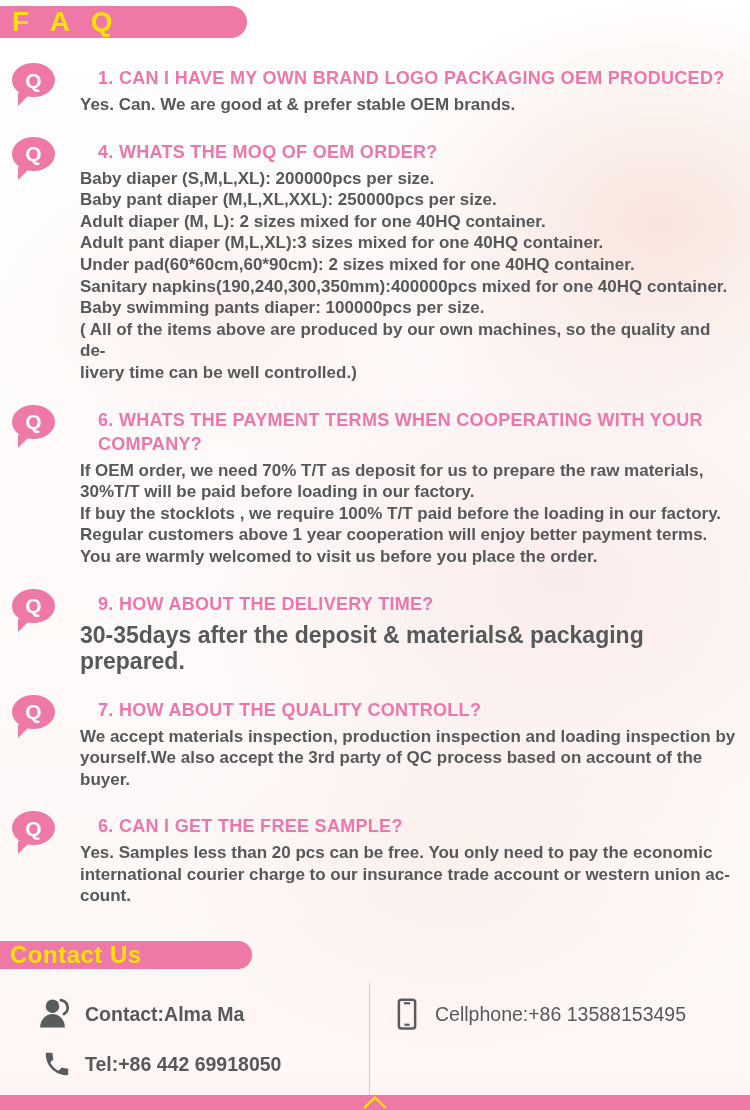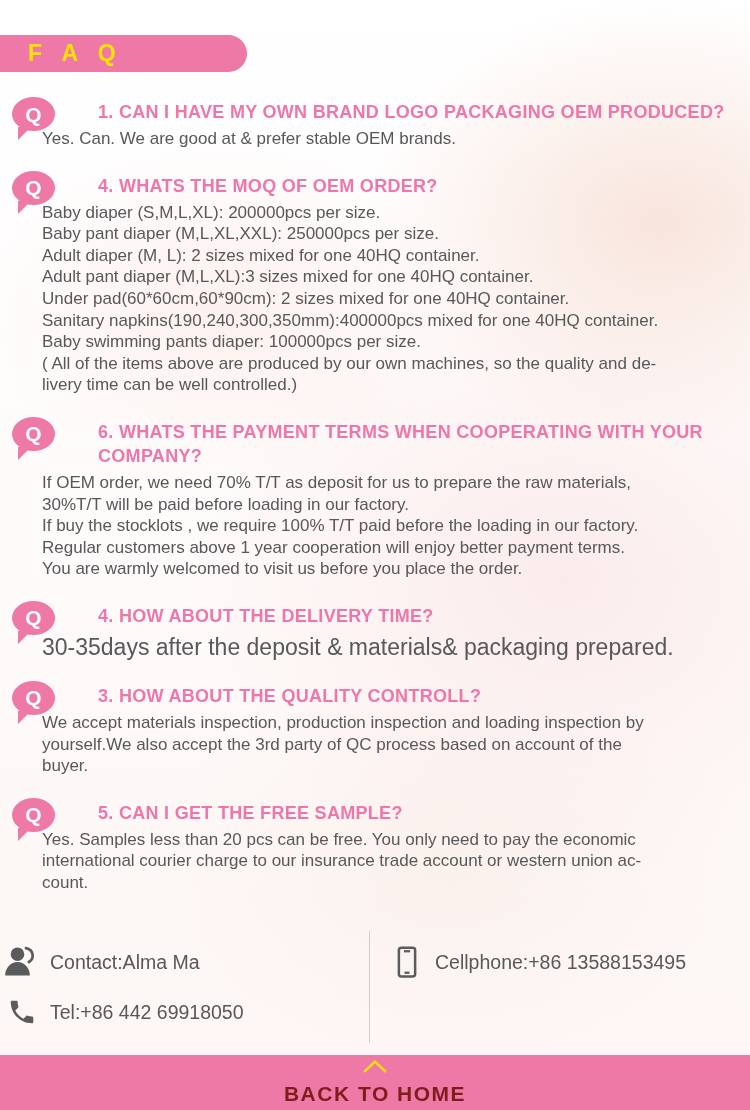--- a/index.html
+++ b/index.html
@@ -23,24 +23,24 @@
   
   .banner{
     background:#ee79a7;
     color:#ffe205;
     font-weight:bold;
     border-radius:0 19px 19px 0;
     display:flex;align-items:center;
     box-sizing:border-box;
   }
   .faq-banner{
-    margin-top:35px;
+    margin-top:6px;
     width:247px;height:37px;
-    padding-left:28px;
-    font-size:23px;letter-spacing:7px;
+    padding-left:12px;
+    font-size:28px;letter-spacing:7px;
   }
   .contact-banner{
     margin-top:10px;
     width:252px;height:34px;
     padding-left:10px;
     font-size:24px;letter-spacing:0.5px;
   }
   
   .faq-list{padding:28px 10px 0 0;}
   .faq-item{position:relative;margin:0 0 24px 0;}
@@ -59,33 +59,34 @@
   .q-letter{color:#fff;font-size:21px;font-weight:bold;line-height:1;}
   .qa-question{
     margin-left:98px;
     color:#ef76ab;
     font-weight:bold;
     font-size:18px;line-height:24px;
     letter-spacing:0.3px;
     white-space:pre-line;
   }
   .qa-answer{
-    margin-left:42px;margin-top:4px;
+    margin-left:80px;margin-top:4px;
     color:#57585a;
     font-size:17px;line-height:21.6px;
     white-space:pre-line;
+    font-weight:bold;
   }
   .qa-answer.large{font-size:23px;line-height:26px;margin-top:6px;}
   
   .contact-grid{
     display:grid;grid-template-columns:370px 1fr;
     margin-top:14px;
   }
   .contact-col{display:flex;flex-direction:column;justify-content:space-between;padding:6px 0;}
-  .contact-col.left{border-right:1px solid #cfcfcf;}
+  .contact-col.left{border-right:1px solid #cfcfcf;padding-left:35px;font-weight:bold;}
   .contact-col.right{padding-left:15px;}
   .contact-row{display:flex;align-items:center;height:50px;}
   .contact-icon{width:44px;display:flex;align-items:center;justify-content:center;flex:0 0 44px;}
   .contact-label{color:#57585a;font-size:19.5px;margin-left:6px;}
   
   .footer-bar{
     margin-top:auto;
     width:750px;height:55px;
     background:#ee79a7;
     display:flex;flex-direction:column;align-items:center;justify-content:center;
@@ -144,46 +145,49 @@
 30%T/T will be paid before loading in our factory.
 If buy the stocklots , we require 100% T/T paid before the loading in our factory.
 Regular customers above 1 year cooperation will enjoy better payment terms.
 You are warmly welcomed to visit us before you place the order.</div>
     </div>
 
     <div class="faq-item">
       <div class="q-bubble">
         <span class="q-letter">Q</span>
       </div>
-      <div class="qa-question">4. HOW ABOUT THE DELIVERY TIME?</div>
+      <div class="qa-question">9. HOW ABOUT THE DELIVERY TIME?</div>
       <div class="qa-answer large">30-35days after the deposit &amp; materials&amp; packaging prepared.</div>
     </div>
 
     <div class="faq-item">
       <div class="q-bubble">
         <span class="q-letter">Q</span>
       </div>
-      <div class="qa-question">3. HOW ABOUT THE QUALITY CONTROLL?</div>
+      <div class="qa-question">7. HOW ABOUT THE QUALITY CONTROLL?</div>
       <div class="qa-answer">We accept materials inspection, production inspection and loading inspection by
 yourself.We also accept the 3rd party of QC process based on account of the
 buyer.</div>
     </div>
 
     <div class="faq-item">
       <div class="q-bubble">
         <span class="q-letter">Q</span>
       </div>
-      <div class="qa-question">5. CAN I GET THE FREE SAMPLE?</div>
+      <div class="qa-question">6. CAN I GET THE FREE SAMPLE?</div>
       <div class="qa-answer"> Yes. Samples less than 20 pcs can be free. You only need to pay the economic
 international courier charge to our insurance trade account or western union ac-
 count.</div>
     </div>
 
   </div>
 
+  <div class="banner contact-banner">
+    <span>Contact Us</span>
+  </div>
 
   <div class="contact-grid">
     <div class="contact-col left">
       <div class="contact-row">
         <span class="contact-icon">
           <svg viewBox="0 0 32 32" width="36" height="36">
             <circle cx="12" cy="9" r="6" fill="#5a5b5d"></circle>
             <path d="M1 28c0-6.6 4.9-12 11-12s11 5.4 11 12z" fill="#5a5b5d"></path>
             <path d="M19.5 3.6c3.4.4 6 3.2 6 6.6 0 2.5-1.4 4.7-3.4 5.8" fill="none" stroke="#5a5b5d" stroke-width="2.4" stroke-linecap="round"></path>
           </svg>

